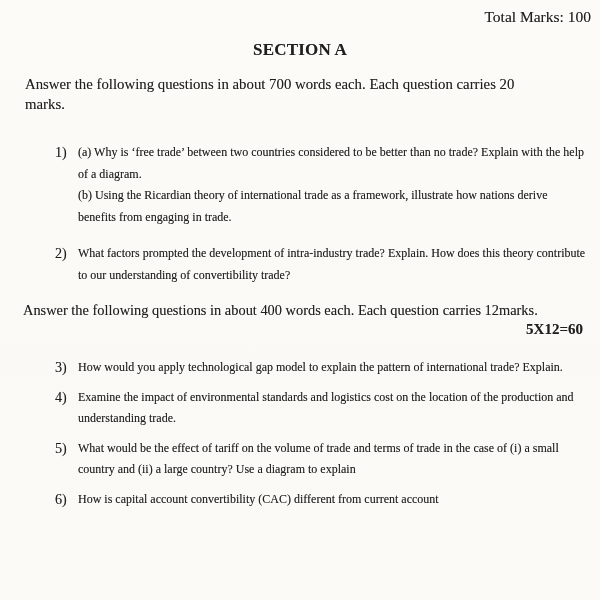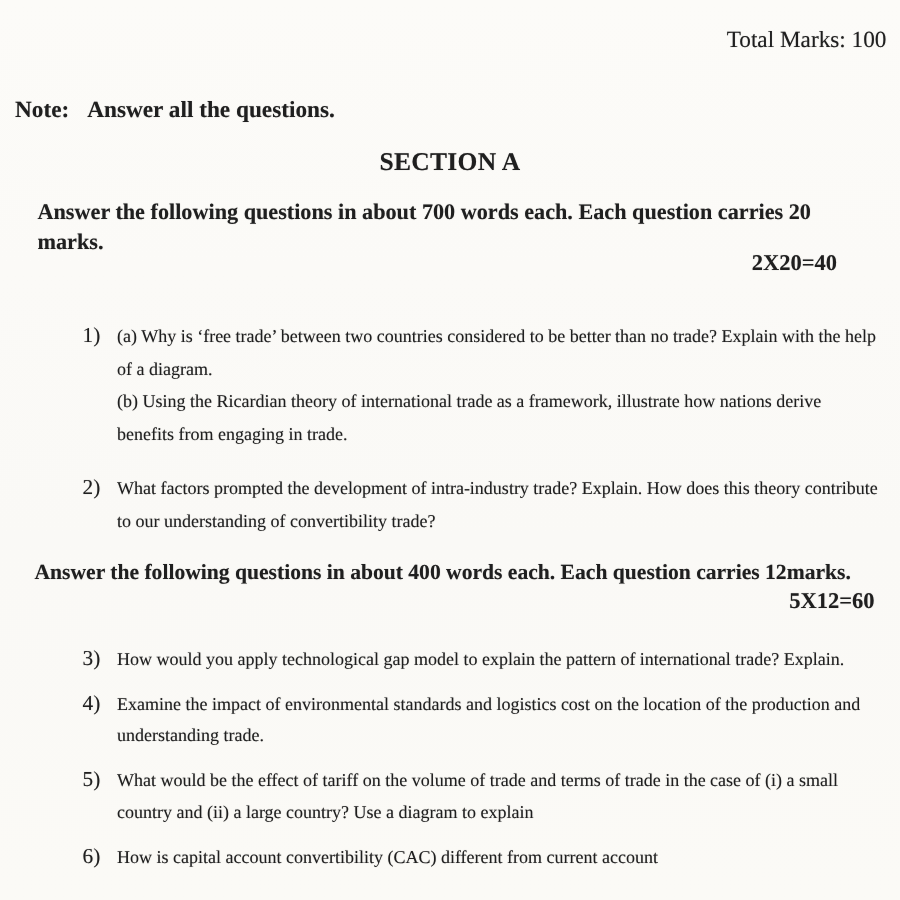--- a/index.html
+++ b/index.html
@@ -19,21 +19,21 @@
     width: 600px;
     height: 600px;
     overflow: hidden;
     background: linear-gradient(180deg, #fcfbf8 0%, #faf9f6 60%, #fbfaf6 100%);
     filter: blur(0.22px);
   }
   .page * {
     text-shadow: 0 0 0.6px rgba(45,45,45,0.45);
   }
   .total-marks {
-    padding-top: 18px;
+    padding-top: 8px;
     padding-right: 9px;
     text-align: right;
     font-size: 15.5px;
     line-height: 18px;
   }
   .note-line {
     margin-top: 28px;
     margin-left: 10px;
     font-weight: bold;
     font-size: 15.5px;
@@ -44,21 +44,21 @@
   }
   .section-title {
     margin-top: 14px;
     text-align: center;
     font-weight: bold;
     font-size: 17px;
     line-height: 20px;
     letter-spacing: 0.2px;
   }
   .intro {
-    font-weight: bold;
+    font-weight: normal;
   }
   .intro-a {
     margin: 14px 0 0 25px;
     width: 516px;
     font-size: 14.8px;
     line-height: 20px;
   }
   .marks {
     text-align: right;
     font-weight: bold;
@@ -115,29 +115,25 @@
     white-space: pre-wrap;
   }
 </style>
 </head>
 <body>
 
 <div class="page">
 
   <div class="total-marks">Total Marks: 100</div>
 
-  <div class="note-line">
-    <span class="note-label">Note:</span><span class="note-text">Answer all the questions.</span>
-  </div>
 
   <div class="section-title">SECTION A</div>
 
   <div class="intro intro-a">Answer the following questions in about 700 words each. Each question carries 20 marks.</div>
 
-  <div class="marks marks-a">2X20=40</div>
 
   <div class="questions questions-a">
     <div class="q-row">
       <span class="q-num">1)</span>
       <span class="q-text">(a) Why is ‘free trade’ between two countries considered to be better than no trade? Explain with the help of a diagram.
 (b) Using the Ricardian theory of international trade as a framework, illustrate how nations derive benefits from engaging in trade.</span>
     </div>
     <div class="q-row">
       <span class="q-num">2)</span>
       <span class="q-text">What factors prompted the development of intra-industry trade? Explain. How does this theory contribute to our understanding of convertibility trade?</span>

